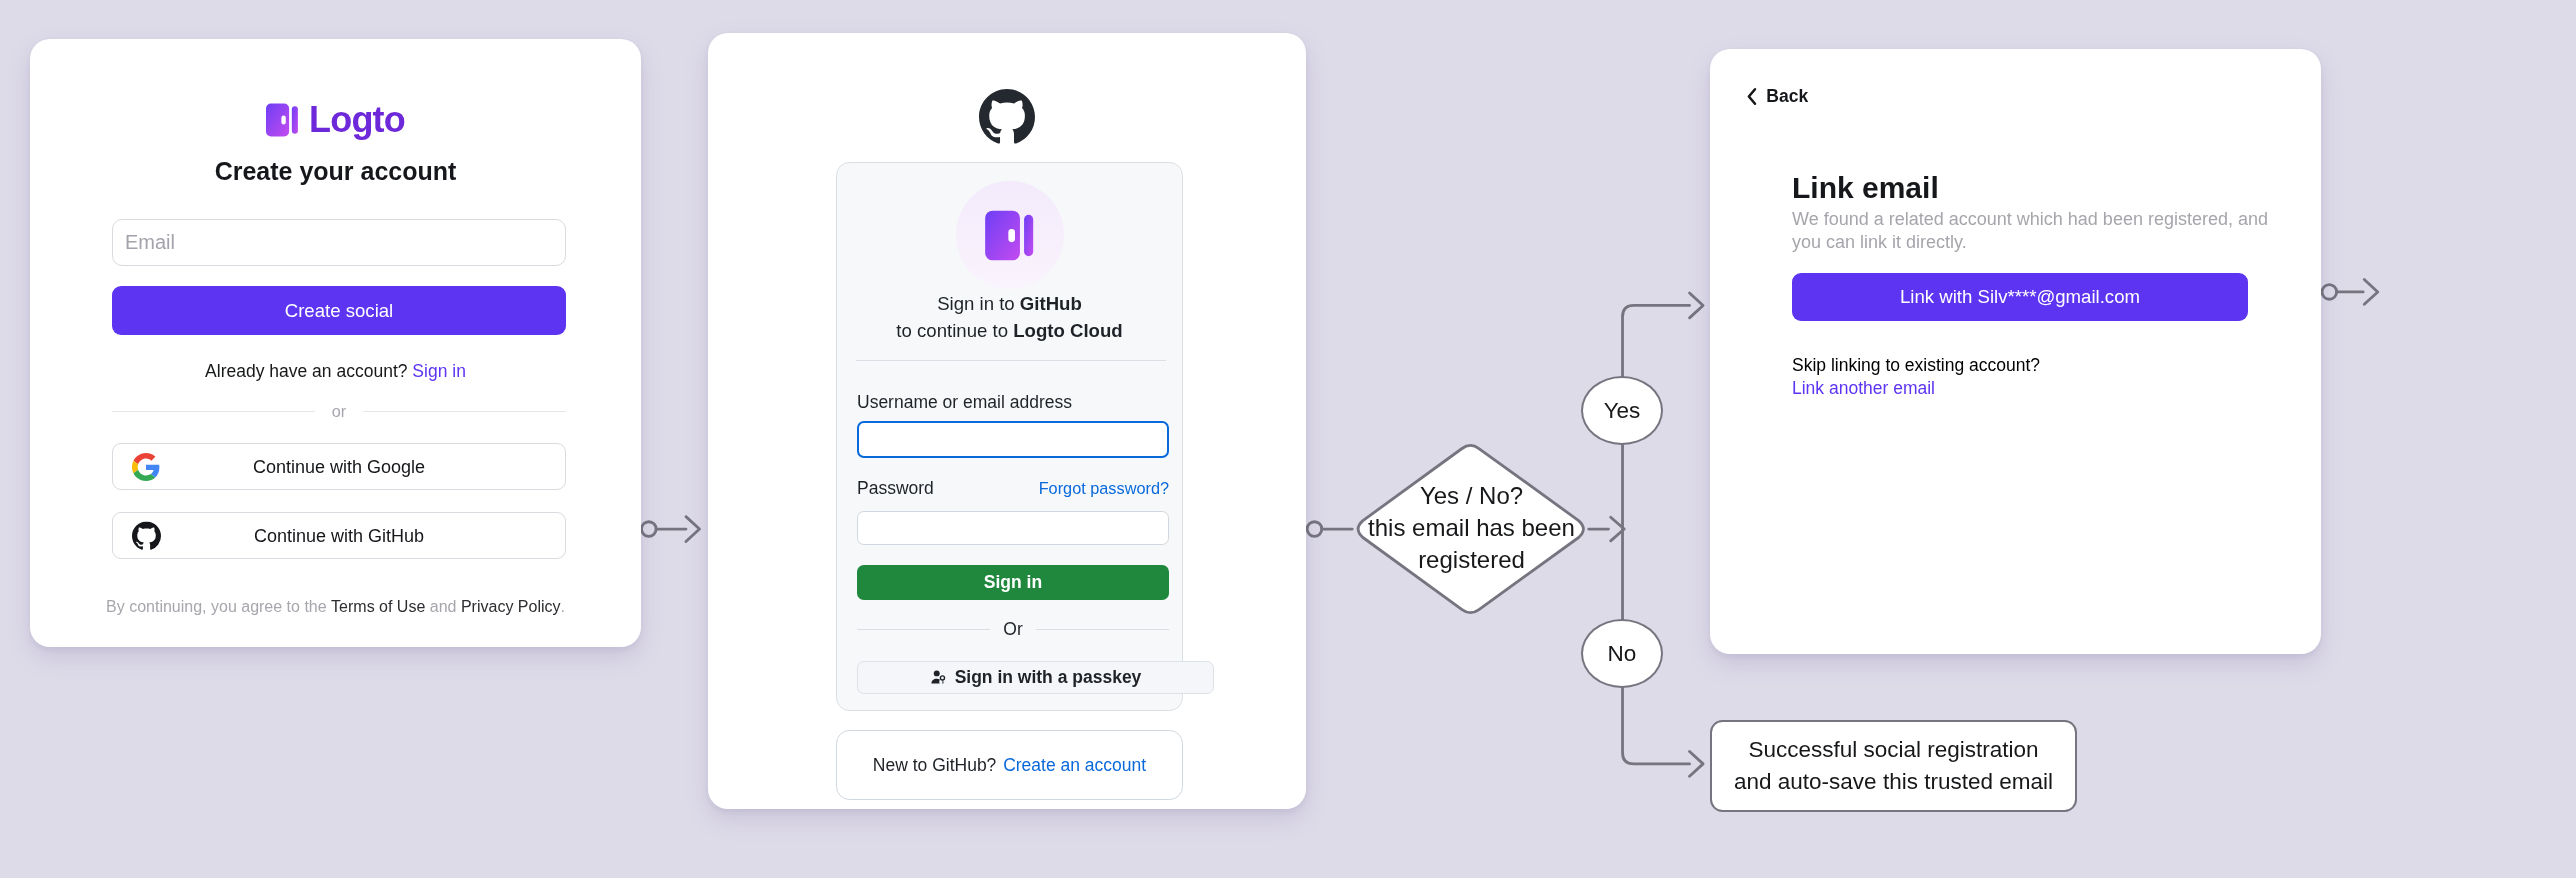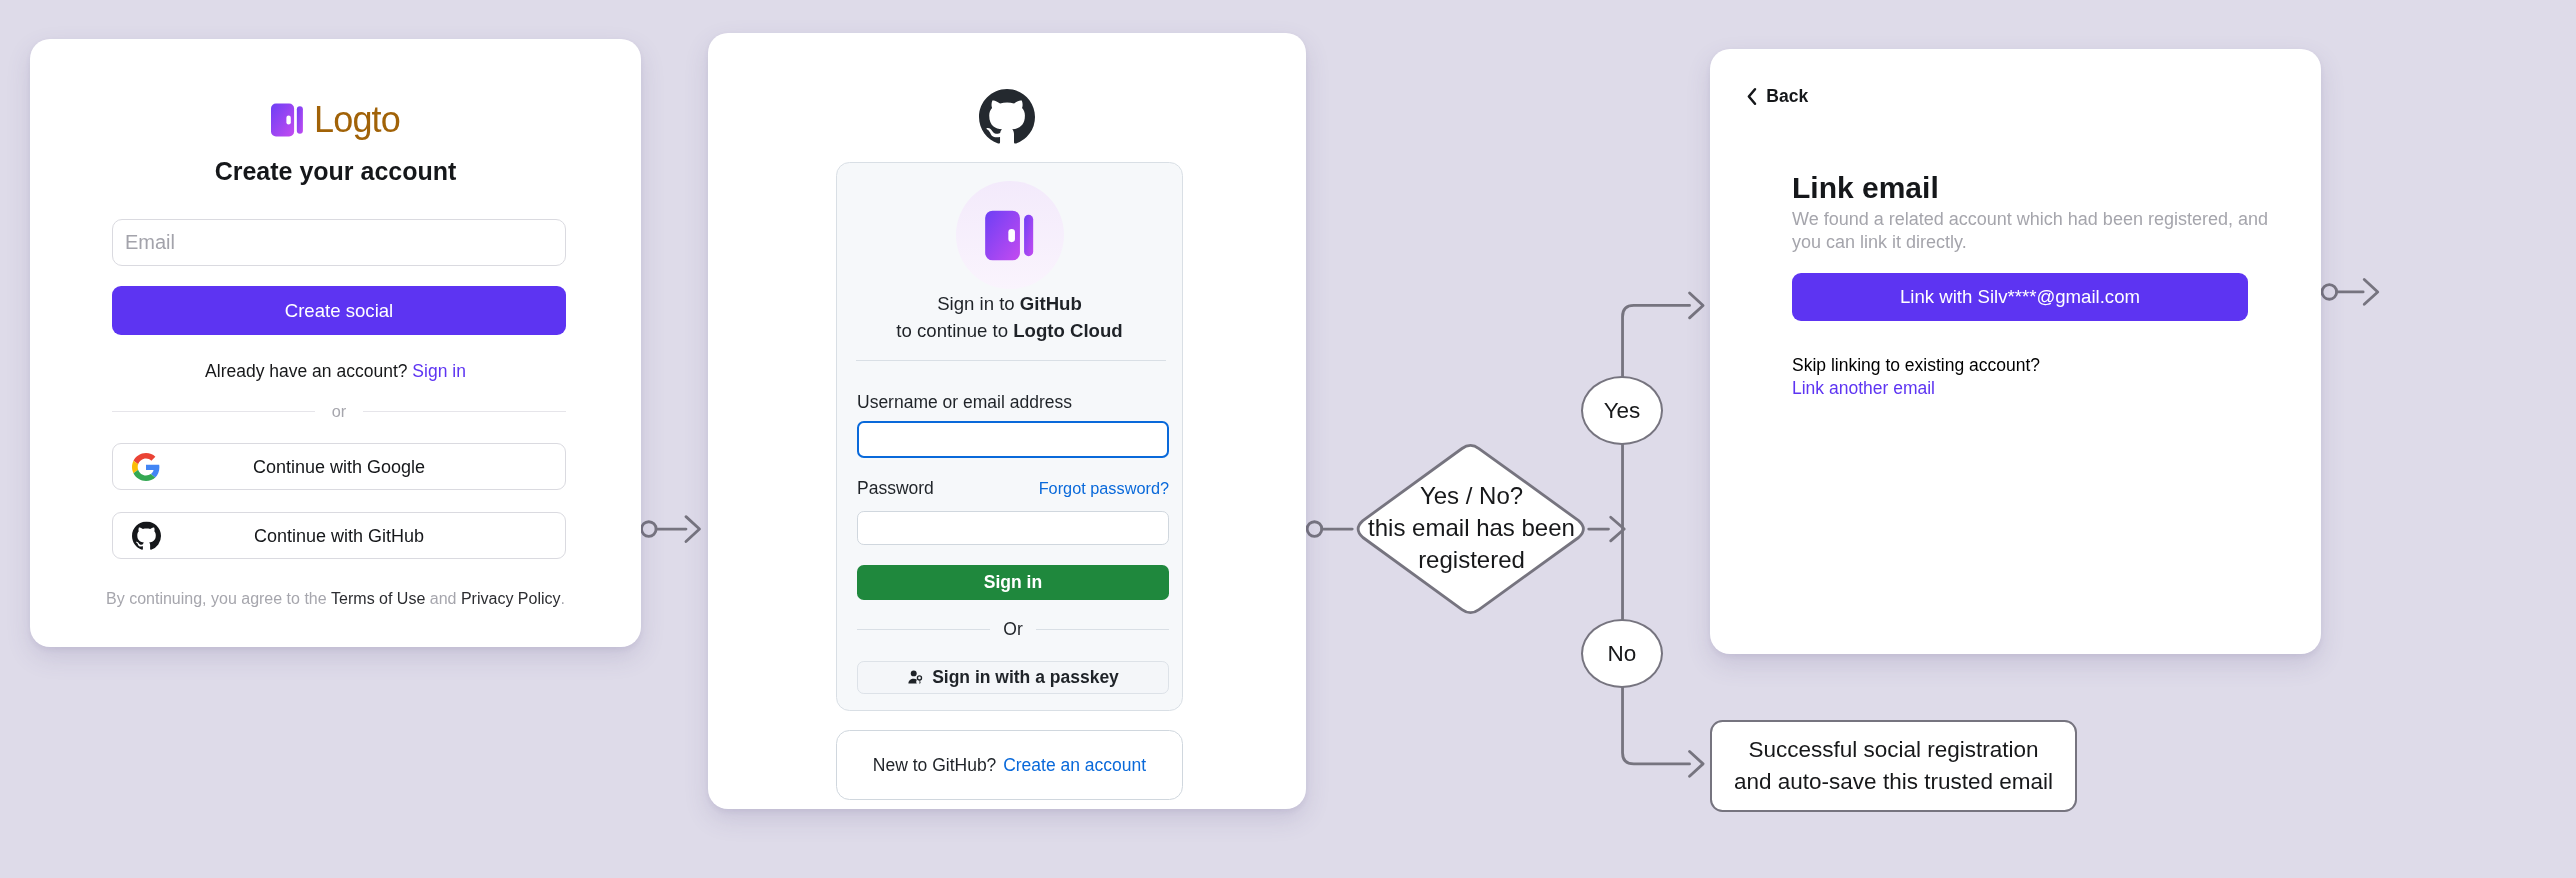--- a/index.html
+++ b/index.html
@@ -8,21 +8,21 @@
   #flow-svg{position:absolute;left:0;top:0;}
 
   .card{position:absolute;background:#fff;border-radius:20px;
         box-shadow:0 10px 25px rgba(86,76,128,.16),0 2.3px 5.6px rgba(86,76,128,.07);}
   .abs{position:absolute;}
   .center-x{left:0;right:0;text-align:center;}
 
   
   #card-logto{left:30px;top:39px;width:611px;height:608px;}
   .logo-row{position:absolute;top:60px;left:0;right:0;display:flex;justify-content:center;align-items:center;gap:10px;}
-  .brand{font-size:36px;font-weight:400;color:#a16207;letter-spacing:-0.8px;}
+  .brand{font-size:36px;font-weight:700;color:#6d28d9;letter-spacing:-0.8px;}
   .lc-title{position:absolute;top:118px;font-size:25px;font-weight:600;color:#15171a;}
   .lc-email{position:absolute;left:82px;top:180px;width:454px;height:47px;box-sizing:border-box;
             border:1.1px solid #dadae0;border-radius:10px;font-size:20px;padding:0 12px;color:#15171a;outline:none;
             font-family:"Liberation Sans",sans-serif;}
   .lc-email::placeholder{color:#a3a3ab;}
   .btn{display:flex;align-items:center;justify-content:center;box-sizing:border-box;border:none;cursor:pointer;
        font-family:"Liberation Sans",sans-serif;}
   .lc-create{position:absolute;left:82px;top:247px;width:454px;height:49px;background:#5d34f2;color:#fff;
              font-size:18.6px;font-weight:500;border-radius:9px;}
   .lc-already{position:absolute;top:322px;font-size:17.5px;color:#17181a;}
@@ -56,21 +56,21 @@
             font-size:17.5px;padding:0 11.3px;color:#1f2328;outline:none;font-family:"Liberation Sans",sans-serif;}
   #in-user{top:258px;height:37px;border:2.3px solid #0969da;}
   #in-pass{top:348px;height:34px;border:1.1px solid #d0d7de;}
   .pw-row{position:absolute;left:20px;top:315px;width:312px;display:flex;justify-content:space-between;align-items:center;}
   .pw-row a{font-size:16.3px;color:#0969da;text-decoration:none;cursor:pointer;}
   .gh-signin{position:absolute;left:20px;top:402px;width:312px;height:35px;background:#1f883d;color:#fff;
              font-size:17.5px;font-weight:700;border-radius:6.8px;}
   .gh-or{position:absolute;left:20px;top:456px;width:312px;display:flex;align-items:center;gap:13.5px;
          font-size:17.5px;color:#1f2328;}
   .gh-or .hr{flex:1;height:1.1px;background:#d9dfe5;}
-  .gh-passkey{position:absolute;left:20px;top:498px;width:312px;height:33px;background:#f4f6f9;
+  .gh-passkey{position:absolute;left:20px;top:498px;width:357px;height:33px;background:#f4f6f9;
               border:1.1px solid #dde2e8;border-radius:6.8px;font-size:17.5px;font-weight:600;color:#1f2328;gap:8px;}
   .gh-newbox{position:absolute;left:128px;top:697px;width:347px;height:70px;box-sizing:border-box;
              background:#fff;border:1.1px solid #d0d7de;border-radius:13.5px;display:flex;align-items:center;
              justify-content:center;font-size:17.5px;color:#1f2328;}
   .gh-newbox a{color:#0969da;text-decoration:none;margin-left:6.8px;cursor:pointer;}
 
   
   #card-link{left:1710px;top:49px;width:611px;height:605px;}
   .back-row{position:absolute;left:36px;top:37px;display:flex;align-items:center;gap:9px;cursor:pointer;}
   .back-row span{font-size:17.5px;font-weight:700;color:#15171a;}
@@ -172,21 +172,21 @@
 
     <button class="social-btn" id="btn-github">
       <span class="icon">
         <svg width="29" height="29" viewBox="0 0 16 16" fill="#15171a">
           <path d="M8 0C3.58 0 0 3.58 0 8c0 3.54 2.29 6.53 5.47 7.59.4.07.55-.17.55-.38 0-.19-.01-.82-.01-1.49-2.01.37-2.53-.49-2.69-.94-.09-.23-.48-.94-.82-1.13-.28-.15-.68-.52-.01-.53.63-.01 1.08.58 1.23.82.72 1.21 1.87.87 2.33.66.07-.52.28-.87.51-1.07-1.78-.2-3.64-.89-3.64-3.95 0-.87.31-1.59.82-2.15-.08-.2-.36-1.02.08-2.12 0 0 .67-.21 2.2.82.64-.18 1.32-.27 2-.27s1.36.09 2 .27c1.53-1.04 2.2-.82 2.2-.82.44 1.1.16 1.92.08 2.12.51.56.82 1.27.82 2.15 0 3.07-1.87 3.75-3.65 3.95.29.25.54.73.54 1.48 0 1.07-.01 1.93-.01 2.2 0 .21.15.46.55.38A8.01 8.01 0 0 0 16 8c0-4.42-3.58-8-8-8z"></path>
         </svg>
       </span>
       <span class="lbl">Continue with GitHub</span>
     </button>
 
-    <p class="lc-terms abs center-x" style="margin:4px;">
+    <p class="lc-terms abs center-x" style="margin:12px;">
       <span>By continuing, you agree to the</span>
       <b>Terms of Use</b>
       <span>and</span>
       <b>Privacy Policy</b><span>.</span>
     </p>
   </section>
 
   <section class="card" id="card-github">
     <div class="octocat-wrap">
       <svg width="56" height="56" viewBox="0 0 16 16" fill="#24292f">

